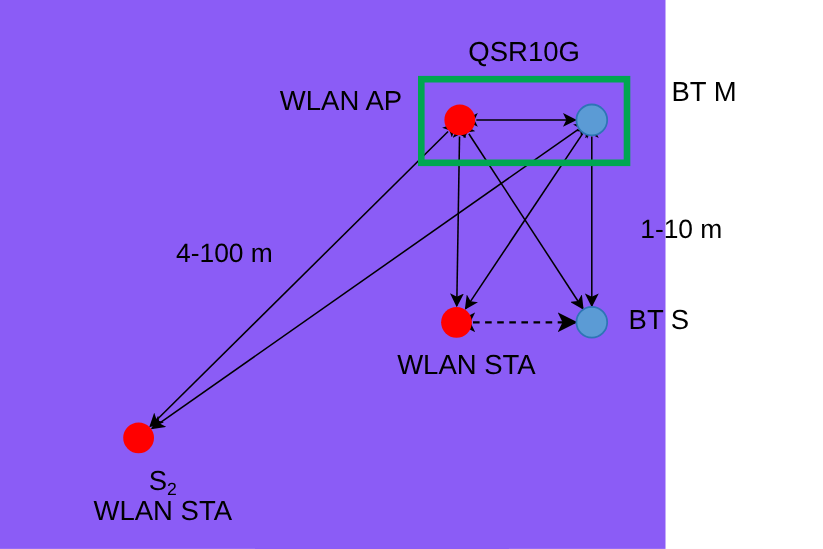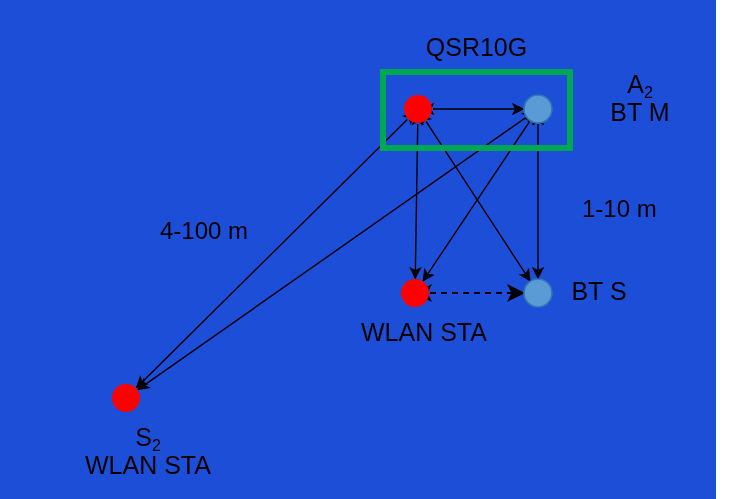--- a/index.html
+++ b/index.html
@@ -8,23 +8,23 @@
     background: #ffffff;
   }
   body {
     width: 748px;
     height: 499px;
     font-family: "Liberation Sans", sans-serif;
     overflow: hidden;
   }
   #diagram-root {
     position: relative;
-    width: 716px;
+    width: 605px;
     height: 499px;
-    background: #1d4ed8;
+    background: #8b5cf6;
   }
   #diagram-svg {
     position: absolute;
     left: 0;
     top: 0;
     width: 748px;
     height: 499px;
   }
   .lbl {
     position: absolute;
@@ -94,23 +94,23 @@
         <circle cx="415" cy="293" r="14" fill="#ff0000"></circle>
         <circle cx="126" cy="398" r="14" fill="#ff0000"></circle>
         <circle cx="538" cy="293" r="14" fill="#5b9bd5" stroke="#2e75b6" stroke-width="1.6"></circle>
       </g>
   </svg>
 
   <div class="lbl lbl-title center" id="group-title" style="left: 476.5px; top: 33px;">QSR10G</div>
 
   <div id="node-labels">
       <div class="lbl lbl-node center" style="left: 310px; top: 78px;">
+        <div>WLAN AP</div>
       </div>
       <div class="lbl lbl-node center" style="left: 640px; top: 70px;">
-        <div><span>A</span><span class="lbl-sub">2</span></div>
         <div>BT M</div>
       </div>
       <div class="lbl lbl-node center" style="left: 424px; top: 318px;">
         <div>WLAN STA</div>
       </div>
       <div class="lbl lbl-node center" style="left: 148px; top: 423px;">
         <div><span>S</span><span class="lbl-sub">2</span></div>
         <div>WLAN STA</div>
       </div>
       <div class="lbl lbl-node center" style="left: 599px; top: 277px;">

